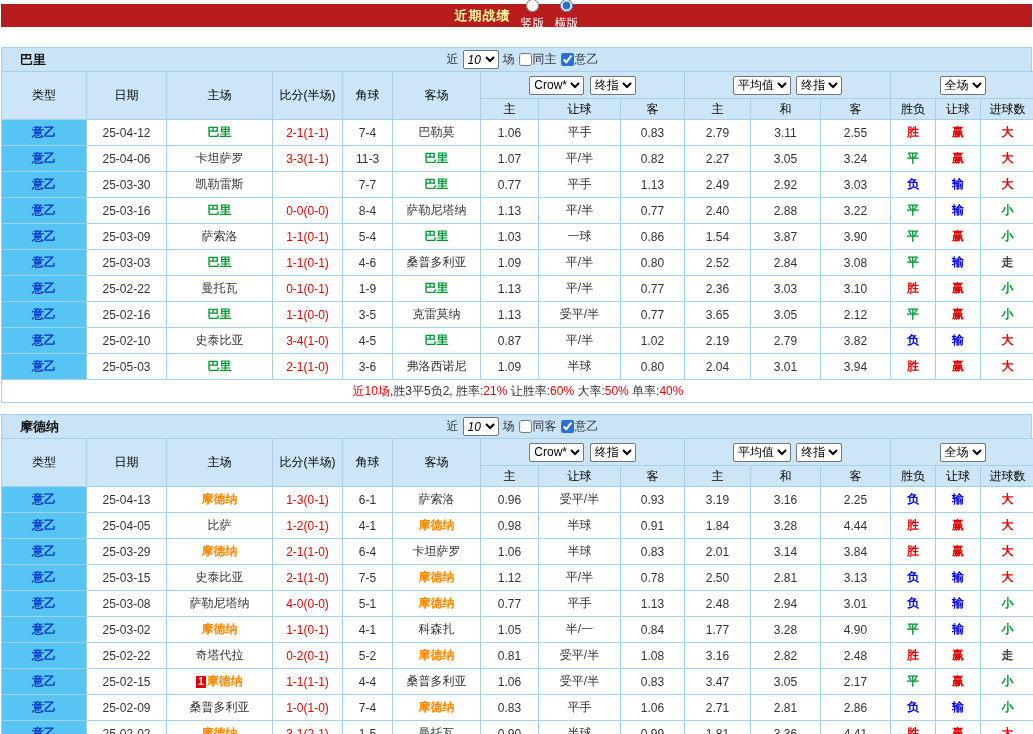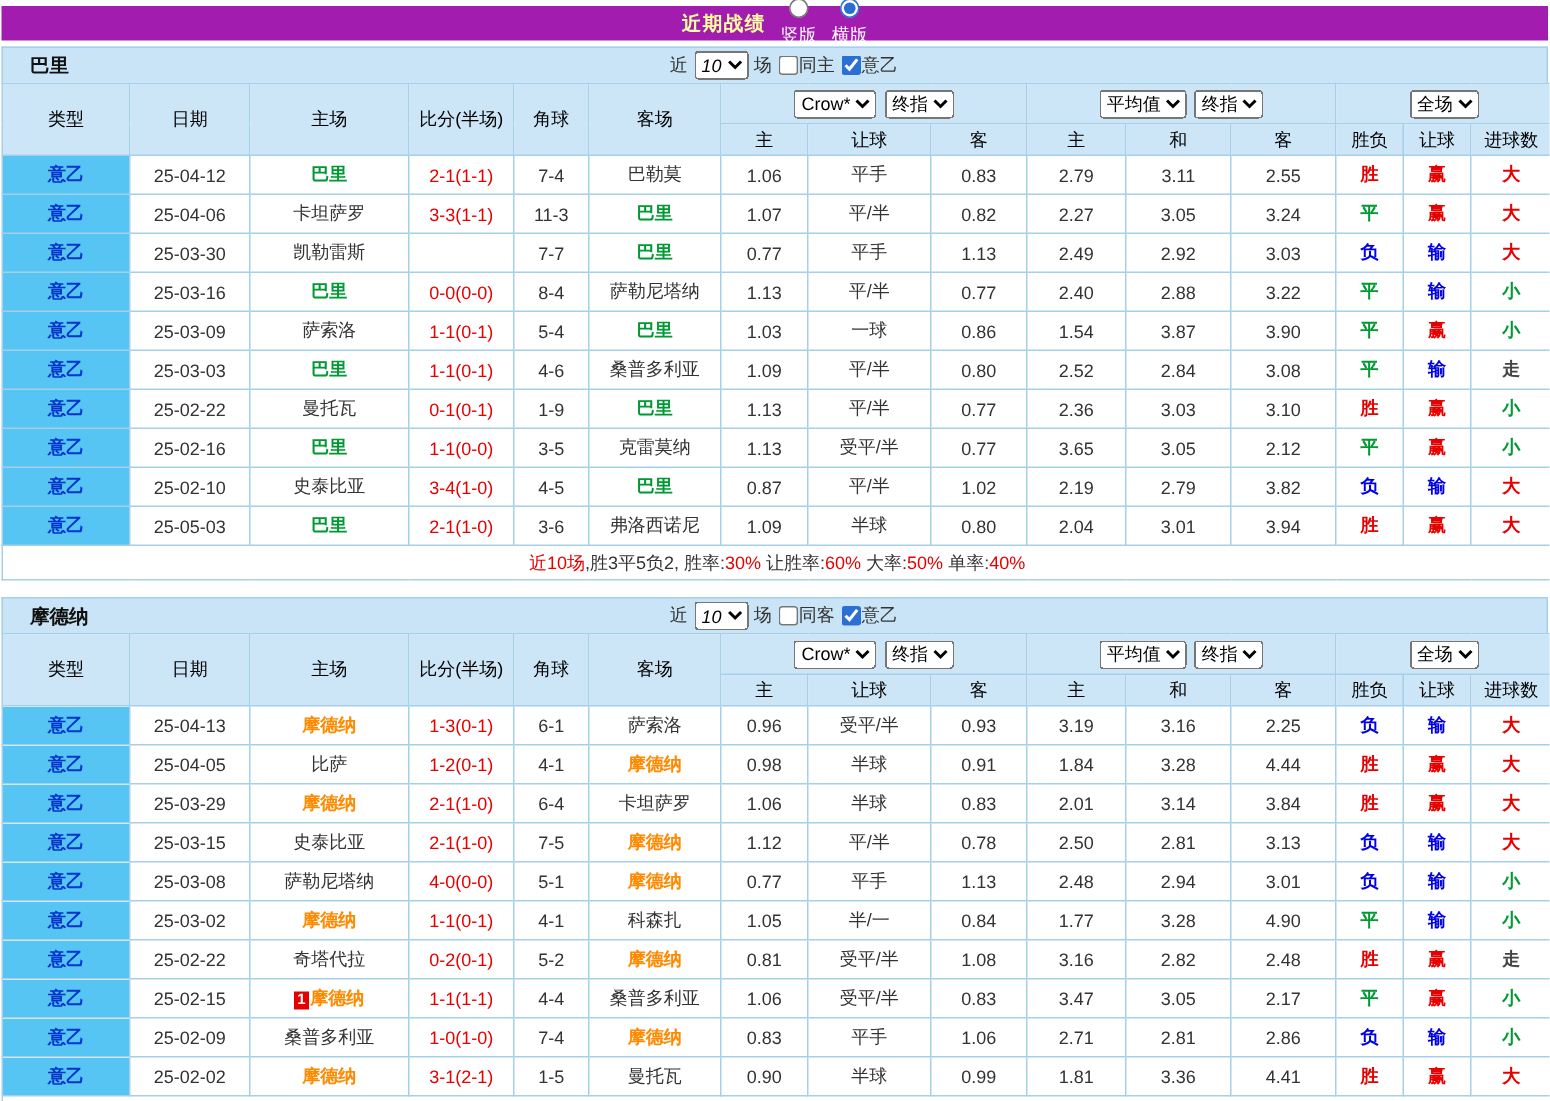--- a/index.html
+++ b/index.html
@@ -1,18 +1,18 @@
 <!DOCTYPE html>
 <html><head>
 <meta charset="utf-8">
 <style>
   html,body{margin:0;padding:0;}
   body{width:1033px;height:734px;background:#fff;font-family:"Liberation Sans","DejaVu Sans",sans-serif;font-size:12px;color:#333;overflow:hidden;}
   .page{padding:4px 1px 0;}
-  .title-bar{height:23px;background:#a21caf;display:flex;align-items:center;justify-content:center;gap:10px;margin-bottom:4px;}
+  .title-bar{height:23px;background:#b91c1c;display:flex;align-items:center;justify-content:center;gap:10px;margin-bottom:20px;}
   .title-bar .title{color:#FFFF9E;font-weight:bold;font-size:13px;letter-spacing:1px;}
   .title-bar label{color:#fff;display:flex;align-items:center;gap:3px;cursor:pointer;flex-direction:column;}
   .title-bar input{margin:0;width:13px;height:13px;accent-color:#2b6fd4;}
   .section{margin-bottom:11px;}
   .section-bar{position:relative;height:23px;background:#C9E4F6;border:1px solid #A6CFEA;border-bottom:none;display:flex;align-items:center;}
   .team-name{font-weight:bold;color:#111;padding-left:18px;font-size:13px;cursor:pointer;}
   .controls{position:absolute;left:50%;top:0;height:100%;transform:translateX(-46%);display:flex;align-items:center;gap:4px;}
   .controls select{font-size:12px;height:19px;font-style:italic;}
   .controls label{display:flex;align-items:center;gap:1px;cursor:pointer;}
   .controls input{margin:0;width:13px;height:13px;accent-color:#2b6fd4;}
@@ -285,21 +285,21 @@
             <td class="odds">2.04</td>
             <td class="odds">3.01</td>
             <td class="odds">3.94</td>
             <td class="result red">胜</td>
             <td class="result red">赢</td>
             <td class="result red">大</td>
           </tr>
         </tbody>
       <tfoot>
         <tr>
-            <td colspan="15" class="summary"><span class="red">近10场</span><span>,胜3平5负2, 胜率:</span><span class="red">30%</span><span> 让胜率:</span><span class="red">60%</span><span> 大率:</span><span class="red">50%</span><span> 单率:</span><span class="red">40%</span></td>
+            <td colspan="15" class="summary"><span class="red">近10场</span><span>,胜3平5负2, 胜率:</span><span class="red">21%</span><span> 让胜率:</span><span class="red">60%</span><span> 大率:</span><span class="red">50%</span><span> 单率:</span><span class="red">40%</span></td>
           </tr>
       </tfoot>
     </table>
   </div>
 
   <div class="section">
     <div class="section-bar">
       <span class="team-name">摩德纳</span>
       <div class="controls">
         <span>近</span>

